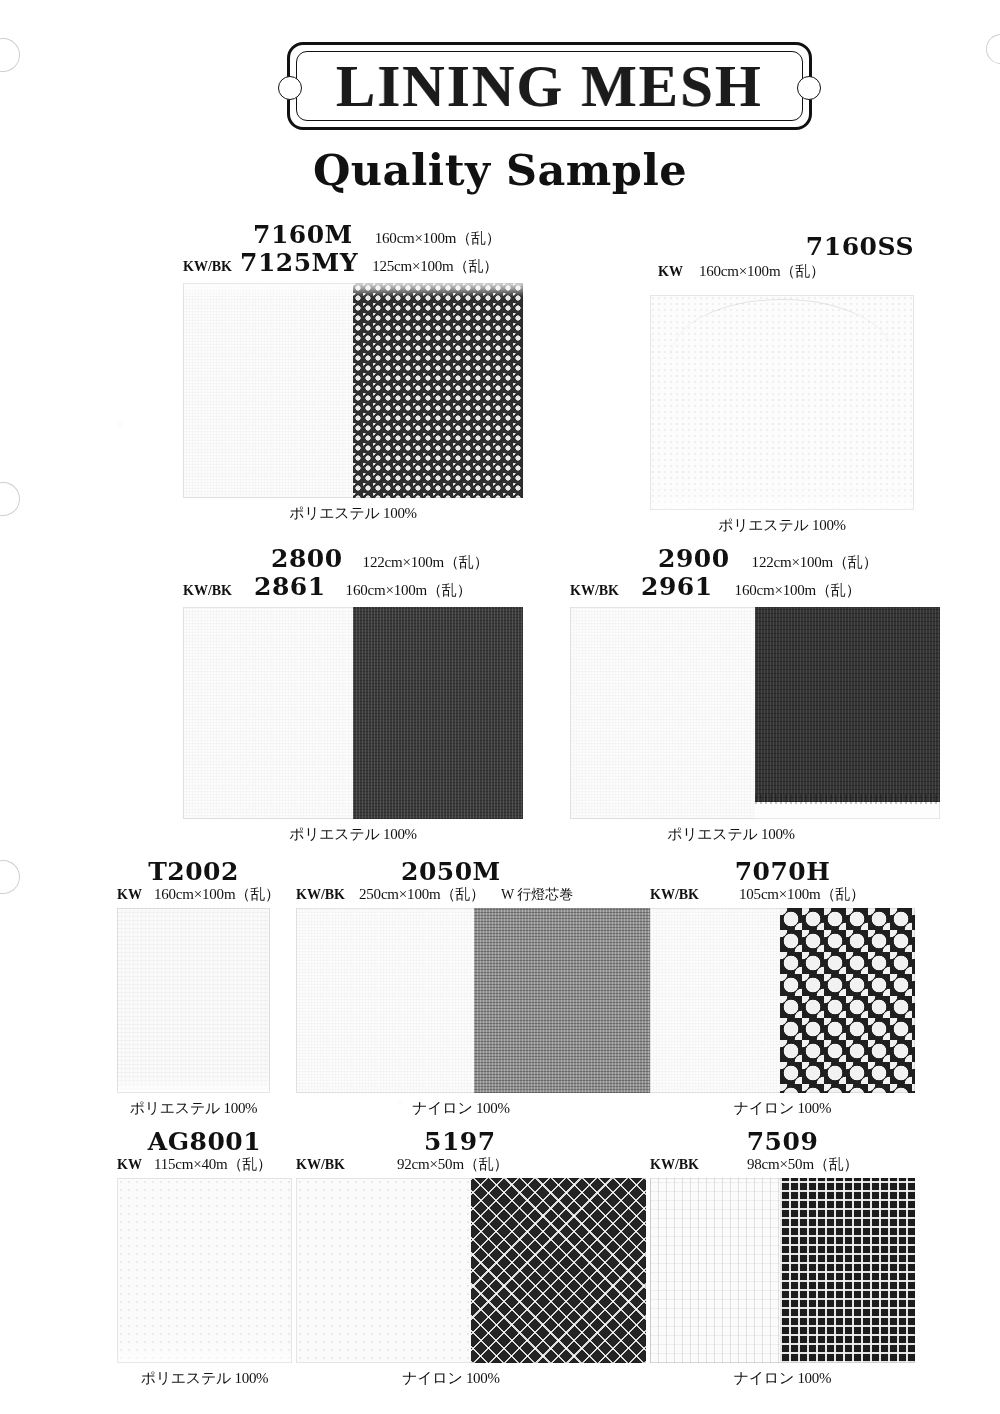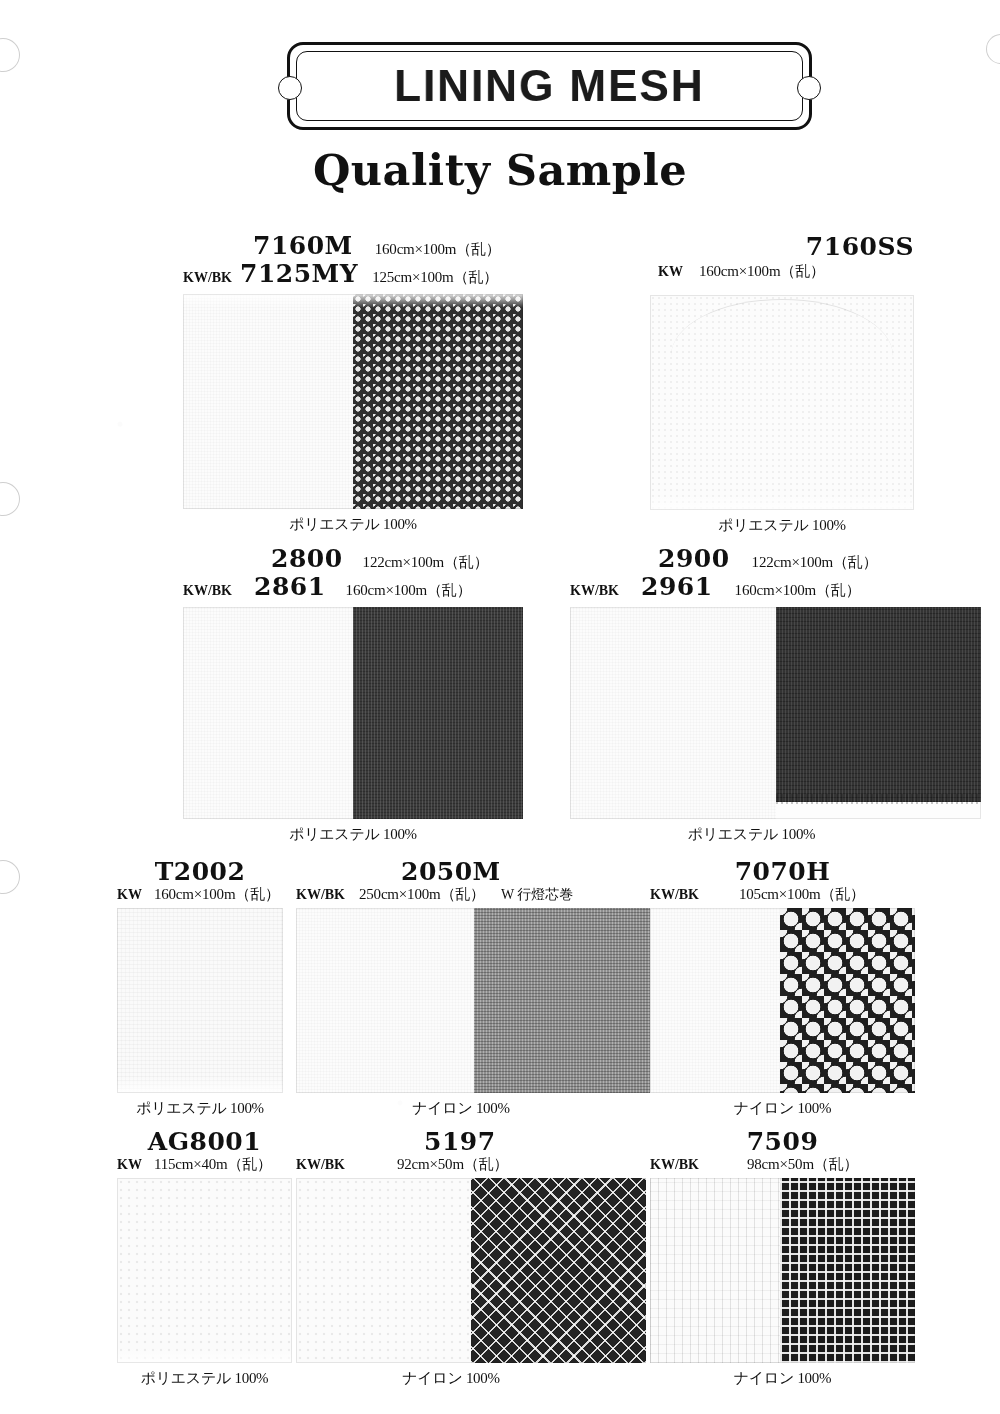--- a/index.html
+++ b/index.html
@@ -70,23 +70,23 @@
     background: #fff;
   }
   .title-plate .c1 { left: -12px; top: 31px; }
   .title-plate .c2 { right: -12px; top: 31px; }
   .plate-text {
     position: absolute;
     inset: 0;
     display: flex;
     align-items: center;
     justify-content: center;
-    font-family: Liberation Sans, sans-serif;
+    font-family: Liberation Serif, serif;
     font-weight: 700;
-    font-size: 44px;
+    font-size: 59px;
     letter-spacing: 2px;
     
     color: #1b1b1b;
     text-shadow: 0.6px 0 0 rgba(255,255,255,0.55), -0.6px 0 0 rgba(0,0,0,0.35);
   }
   .subtitle {
     position: absolute;
     left: 0; right: 0;
     top: 145px;
     text-align: center;
@@ -282,21 +282,21 @@
 <div class="hole low-left"></div>
 <div class="hole right-top"></div>
 
 <div class="title-plate">
   <div class="corner c1"></div>
   <div class="corner c2"></div>
   <div class="plate-text">LINING  MESH</div>
 </div>
 <div class="subtitle">Quality Sample</div>
 
-<div class="sample" style="left:183px; top:232px; width:340px;">
+<div class="sample" style="left:183px; top:221px; width:340px;">
   <div class="labels">
     <div class="code-line" style="justify-content:flex-start; position:absolute; left:70px; top:0;">
       <span class="code">7160M</span>
       <span class="spec" style="margin-left:22px;">160cm×100m（乱）</span>
     </div>
     <div class="code-line" style="justify-content:flex-start; position:absolute; left:0px; top:28px;">
       <span class="kw">KW/BK</span>
       <span class="code" style="margin-left:8px;">7125MY</span>
       <span class="spec" style="margin-left:14px;">125cm×100m（乱）</span>
     </div>
@@ -341,21 +341,21 @@
     </div>
   </div>
   <div class="swatch" style="height:212px; margin-top:14px;">
     <div class="half tex-white" style="left:0; width:50%;"></div>
     <div class="half tex-tricot" style="right:0; width:50%;"></div>
     <div class="hairline-box"></div>
   </div>
   <div class="caption">ポリエステル 100%</div>
 </div>
 
-<div class="sample" style="left:570px; top:545px; width:411px;">
+<div class="sample" style="left:570px; top:545px; width:370px;">
   <div class="labels">
     <div class="code-line" style="position:absolute; left:88px; top:0;">
       <span class="code">2900</span>
       <span class="spec" style="margin-left:22px;">122cm×100m（乱）</span>
     </div>
     <div class="code-line" style="position:absolute; left:0px; top:28px;">
       <span class="kw">KW/BK</span>
       <span class="code" style="margin-left:22px;">2961</span>
       <span class="spec" style="margin-left:22px;">160cm×100m（乱）</span>
     </div>
@@ -363,21 +363,21 @@
   <div class="swatch" style="height:212px; margin-top:14px;">
     <div class="half tex-white" style="left:0; width:50%;"></div>
     <div class="half tex-tricot2" style="right:0; width:50%; bottom:17px;">
       <div class="frayed"></div>
     </div>
     <div class="hairline-box"></div>
   </div>
   <div class="caption" style="margin-left:-48px;">ポリエステル 100%</div>
 </div>
 
-<div class="sample" style="left:117px; top:858px; width:166px;">
+<div class="sample" style="left:117px; top:858px; width:153px;">
   <div class="labels" style="height:42px;">
     <div class="code-line" style="position:absolute; left:0; right:0; top:0; justify-content:center;">
       <span class="code">T2002</span>
     </div>
     <div class="code-line" style="position:absolute; left:0; top:28px;">
       <span class="kw">KW</span>
       <span class="spec" style="margin-left:12px;">160cm×100m（乱）</span>
     </div>
   </div>
   <div class="swatch tex-white-fine" style="height:185px; margin-top:8px;">

